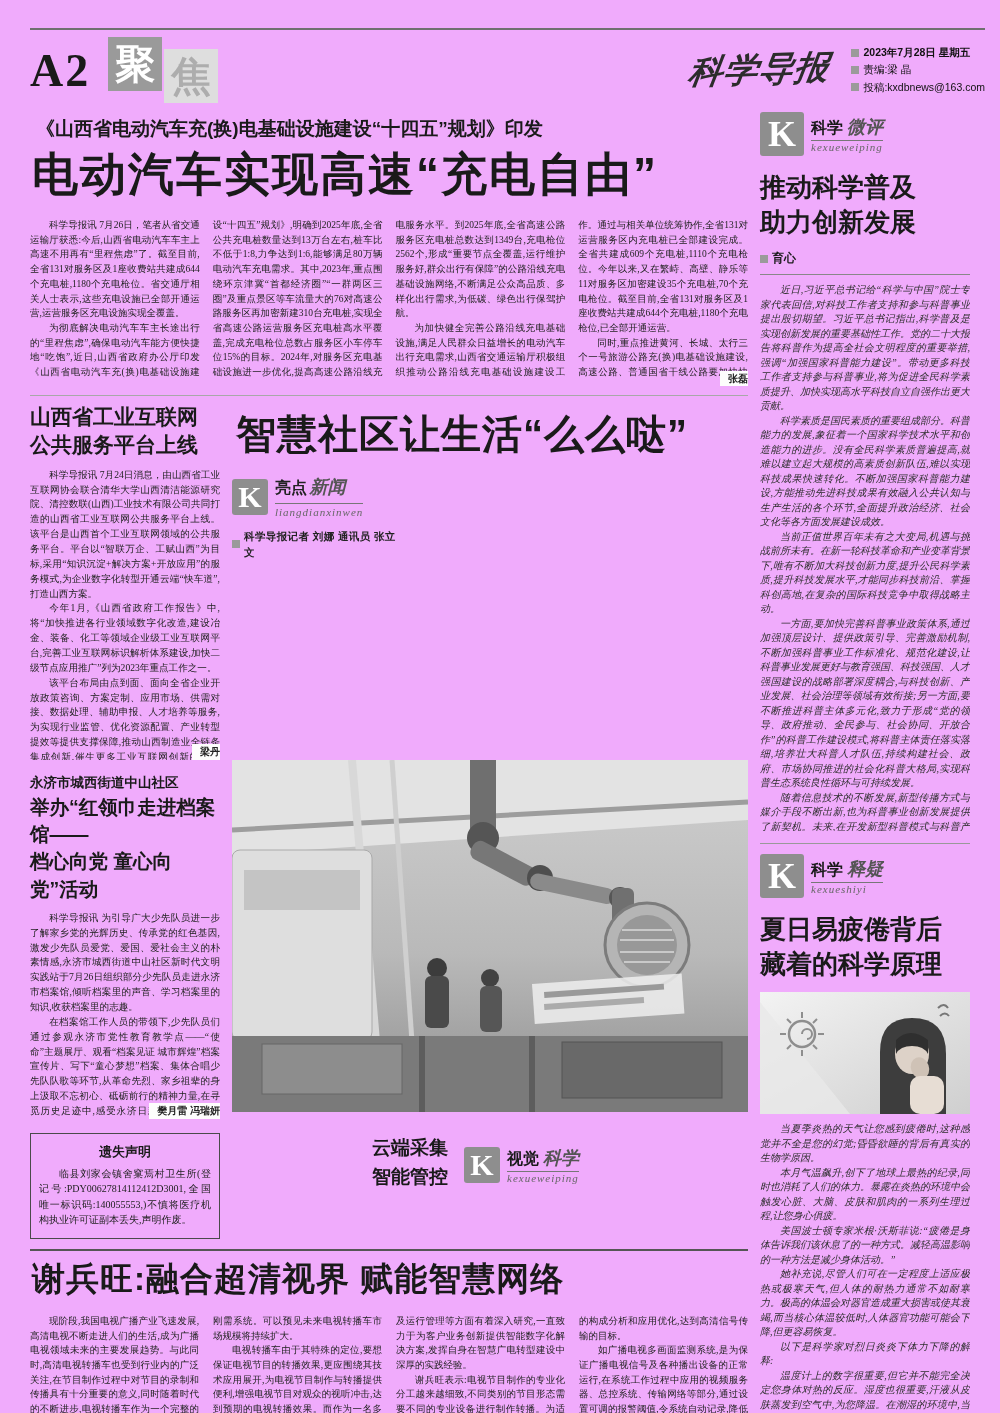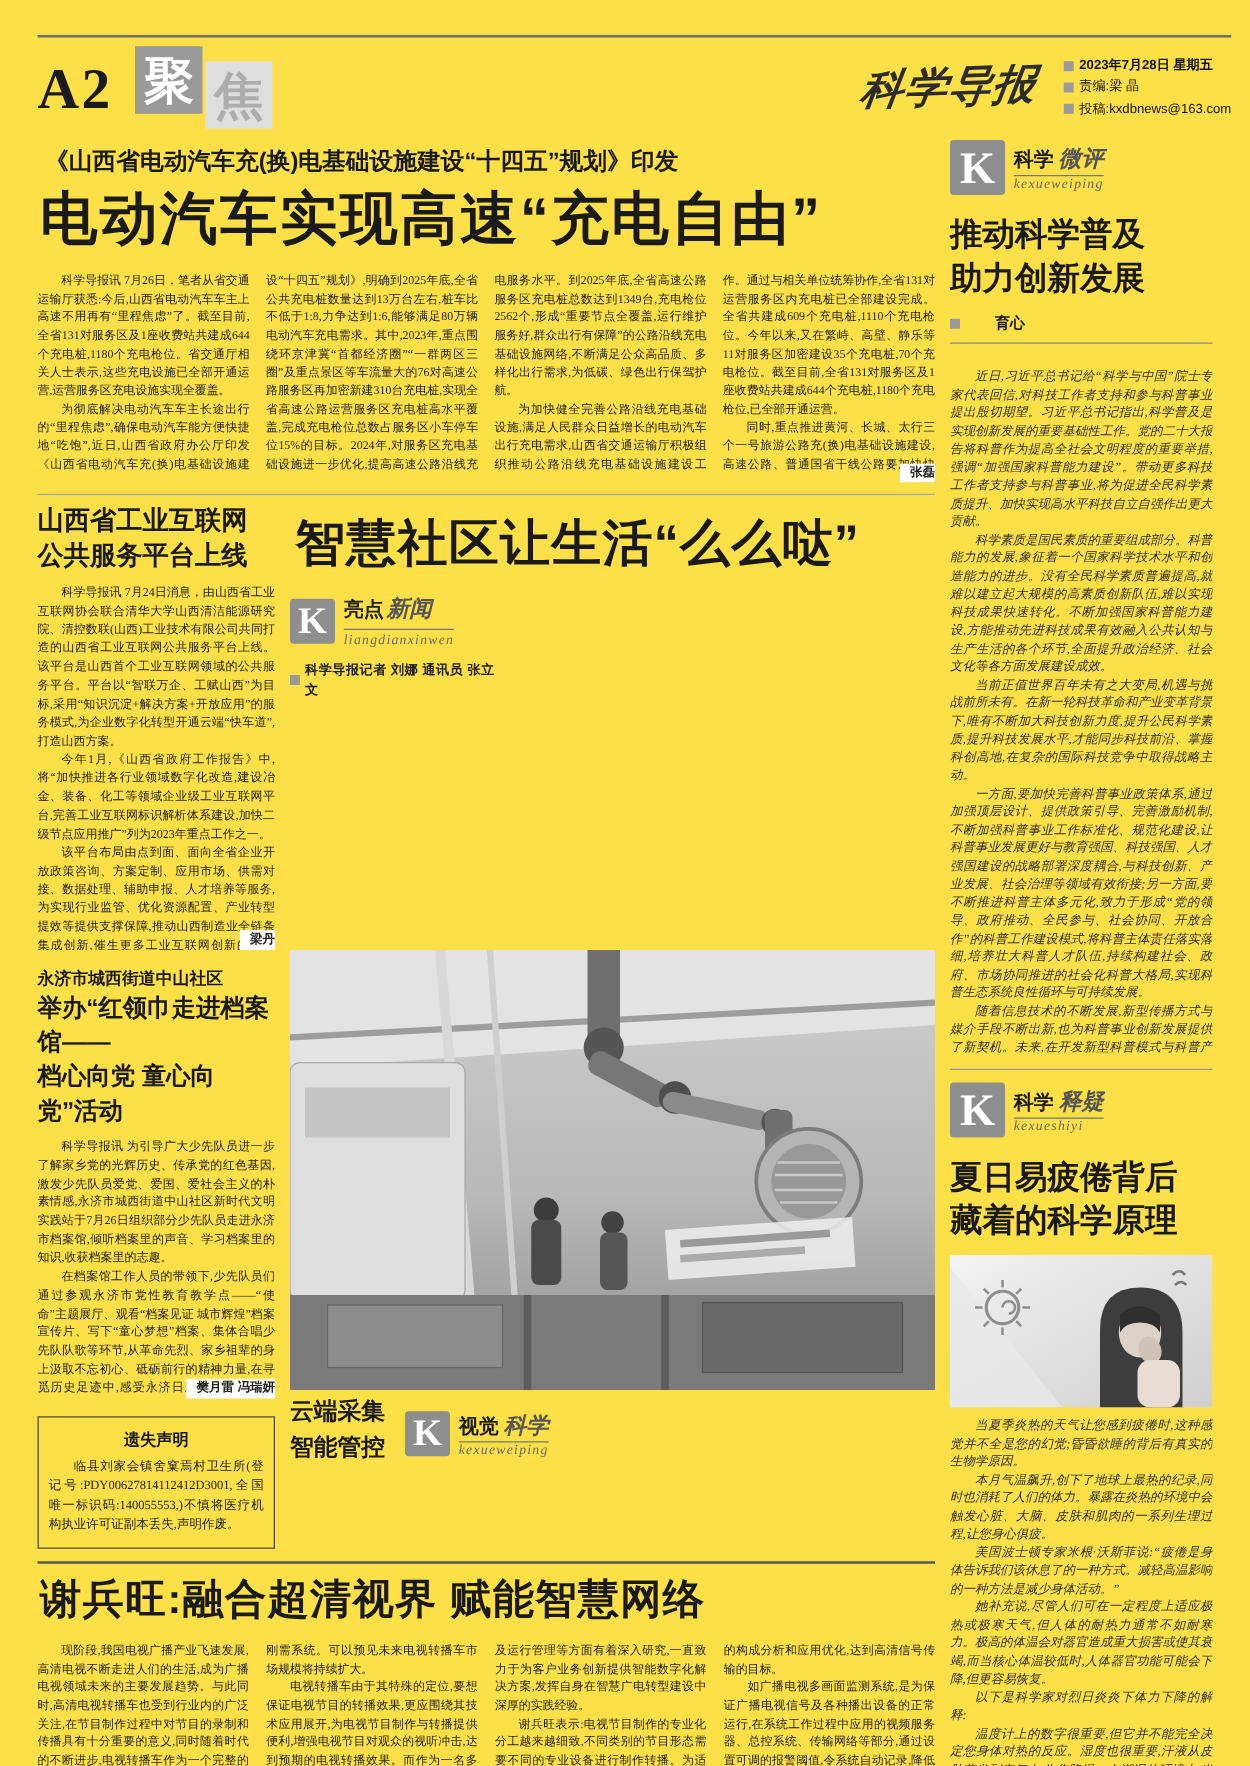--- a/index.html
+++ b/index.html
@@ -1,18 +1,18 @@
 <!DOCTYPE html>
 <html><head>
 <meta charset="utf-8">
 <style>
   * { margin:0; padding:0; box-sizing:border-box; }
   html,body { background:#e8e8e8; }
   .page {
-    width:1000px; height:1413px; margin:0 auto; background:#fde047;
+    width:1000px; height:1413px; margin:0 auto; background:#f0abfc;
     color:#1a1a1a; font-family:"Liberation Serif","DejaVu Serif",serif;
     padding:0 15px 10px 30px; overflow:hidden; position:relative;
   }
   .top-rule { height:30px; border-bottom:2px solid #6f6f6f; }
   
   .masthead { display:flex; align-items:center; height:72px; padding-top:8px; }
   .page-no { font-family:"Liberation Serif",serif; font-size:46px; font-weight:bold; letter-spacing:2px; margin-right:18px; }
   .focus-logo { display:flex; align-items:flex-start; }
   .focus-box { width:54px; height:54px; display:flex; align-items:center; justify-content:center;
     font-family:"Liberation Sans",sans-serif; font-weight:900; font-size:40px; }
@@ -61,38 +61,38 @@
     font-weight:bold; font-size:30px; display:flex; align-items:center; justify-content:center;
     border-radius:3px; margin-right:7px; flex:none; }
   .brand-text { border-bottom:1px solid #777; padding-bottom:1px; }
   .brand-cn { font-family:"Liberation Sans",sans-serif; font-weight:900; font-size:16px; }
   .brand-script { font-family:"Liberation Serif",serif; font-style:italic; font-weight:bold; font-size:18px; color:#555; }
   .brand-py { font-family:"Liberation Serif",serif; font-style:italic; font-size:11px; color:#666; letter-spacing:1px; }
   .byline { font-family:"Liberation Sans",sans-serif; font-weight:bold; font-size:10.5px;
     display:flex; align-items:center; margin:7px 0 18px; }
   
   .main-photo { width:100%; height:352px; display:block; margin-top:6px; }
-  .caption-row { display:flex; align-items:flex-start; margin-top:0; }
+  .caption-row { display:flex; align-items:flex-start; margin-top:18px;justify-content:center; }
   .cap-label { width:84px; font-family:"Liberation Sans",sans-serif; font-weight:900; font-size:19px;
     line-height:1.5; flex:none; padding-top:4px; }
   .cap-text { flex:1; font-size:9.6px; line-height:1.6; text-align:justify; border-bottom:1px solid #555;
     padding:2px 6px 6px 2px; color:#222; }
   .cap-text .credit { font-family:"Liberation Sans",sans-serif; font-weight:bold; white-space:nowrap; }
   .cap-logo { width:152px; flex:none; padding:16px 0 0 8px; }
   
   .bottom-rule { border:none; border-top:2.5px solid #555; margin:10px 0 6px; }
   .xie-headline { font-family:"Liberation Sans",sans-serif; font-weight:900; font-size:33px;
     letter-spacing:1px; margin:4px 0 12px 2px; }
   .xie-body { column-count:4; column-gap:14px; height:196px; }
   
   .rail { padding-top:4px; }
   .rail-brand .k-badge { width:44px; height:44px; font-size:36px; }
   .rail-title { font-family:"Liberation Sans",sans-serif; font-weight:900; font-size:26px; line-height:1.35; margin:14px 0 10px; }
   .rail-author { display:flex; align-items:center; font-family:"Liberation Sans",sans-serif; font-weight:bold;
-    font-size:12px; border-bottom:1px solid #888; padding-bottom:7px; margin-bottom:20px;gap:24px; }
+    font-size:12px; border-bottom:1px solid #888; padding-bottom:7px; margin-bottom:8px; }
   .rail-body { overflow:hidden; font-size:10px; line-height:1.45; text-align:justify; color:#2e2e2e;
     font-style:italic; }
   .rail-body p { text-indent:2em; }
   .weiping-body { height:548px; }
   .rail-div { border:none; border-top:1px solid #999; margin:12px 0 10px; }
   .shiyi-photo { width:100%; height:122px; display:block; margin:6px 0 8px; }
   .shiyi-body { height:372px; font-style:italic; }
 </style>
 </head>
 <body>

